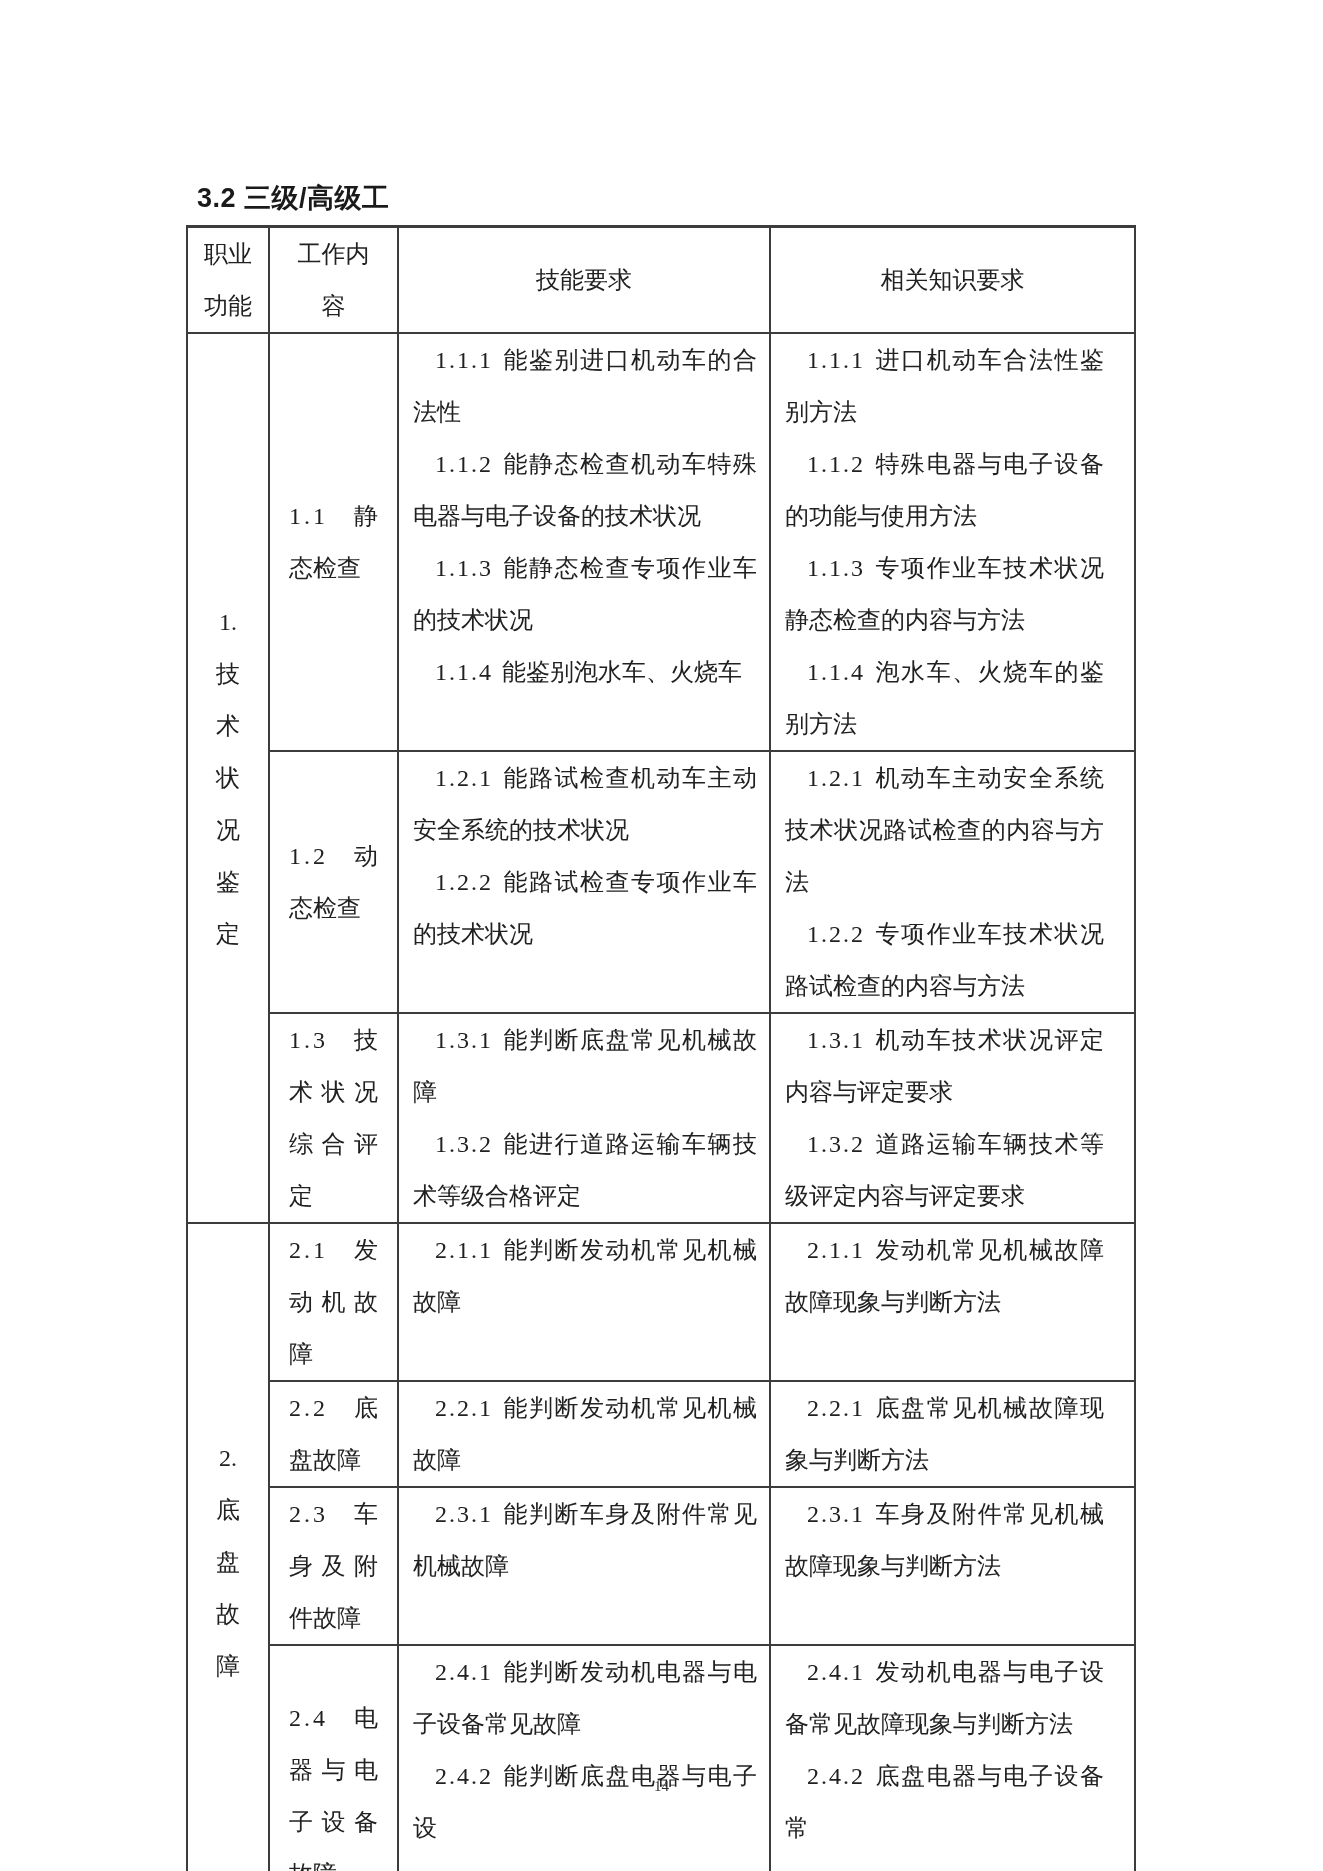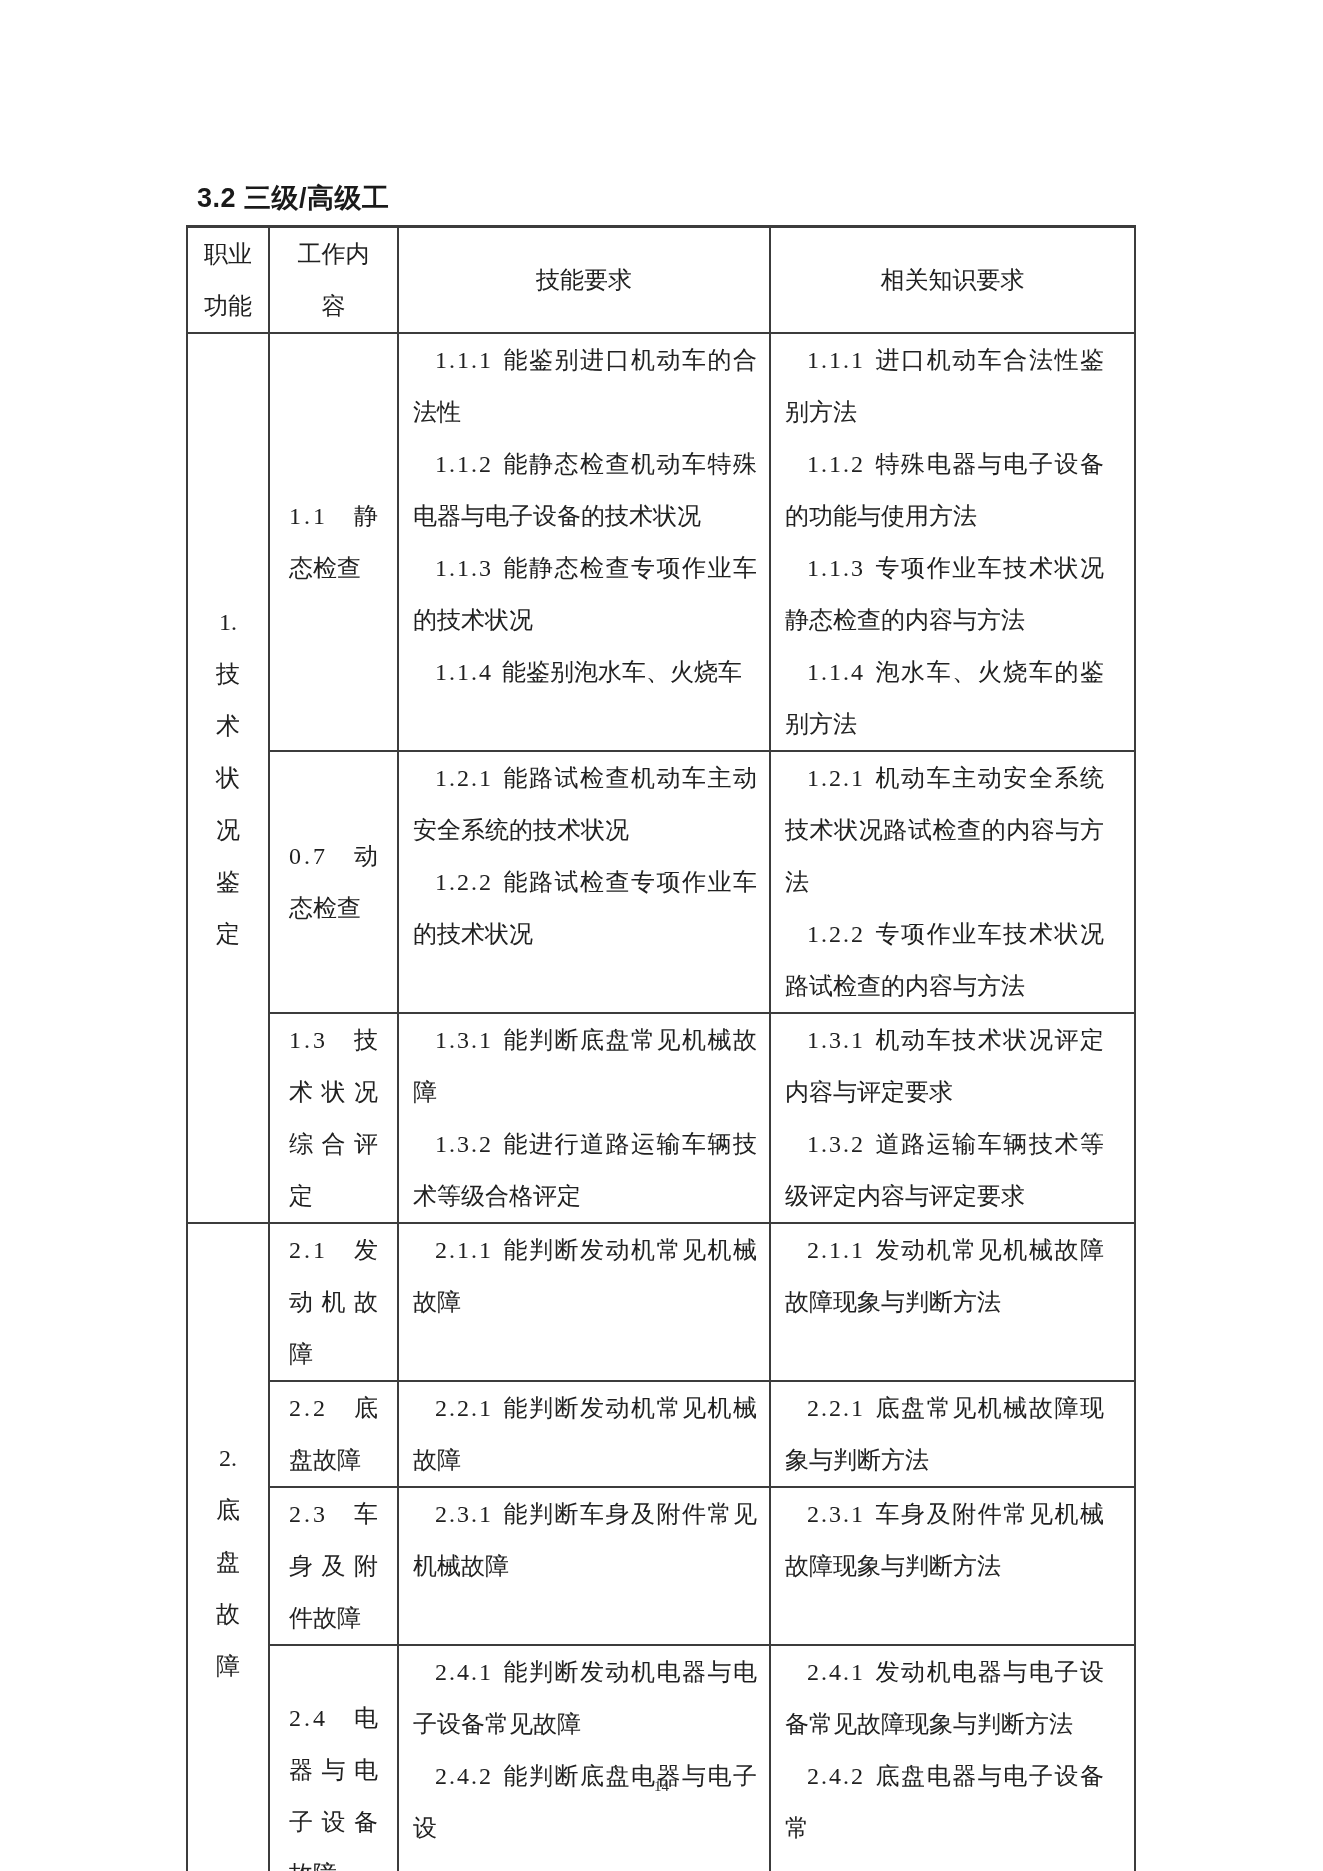--- a/index.html
+++ b/index.html
@@ -86,21 +86,21 @@
       <td class="knows">
         <p class="item"><span class="pno">1.1.1</span><span>进口机动车合法性鉴别方法</span></p>
         <p class="item"><span class="pno">1.1.2</span><span>特殊电器与电子设备的功能与使用方法</span></p>
         <p class="item"><span class="pno">1.1.3</span><span>专项作业车技术状况静态检查的内容与方法</span></p>
         <p class="item"><span class="pno">1.1.4</span><span>泡水车、火烧车的鉴别方法</span></p>
       </td>
     </tr>
 
     <tr class="h-r2">
       <td class="work">
-        <div class="workwrap"><span class="wno">0.7</span><span>动态检查</span></div>
+        <div class="workwrap"><span class="wno">1.2</span><span>动态检查</span></div>
       </td>
       <td class="skills">
         <p class="item"><span class="pno">1.2.1</span><span>能路试检查机动车主动安全系统的技术状况</span></p>
         <p class="item"><span class="pno">1.2.2</span><span>能路试检查专项作业车的技术状况</span></p>
       </td>
       <td class="knows">
         <p class="item"><span class="pno">1.2.1</span><span>机动车主动安全系统技术状况路试检查的内容与方法</span></p>
         <p class="item"><span class="pno">1.2.2</span><span>专项作业车技术状况路试检查的内容与方法</span></p>
       </td>
     </tr>

